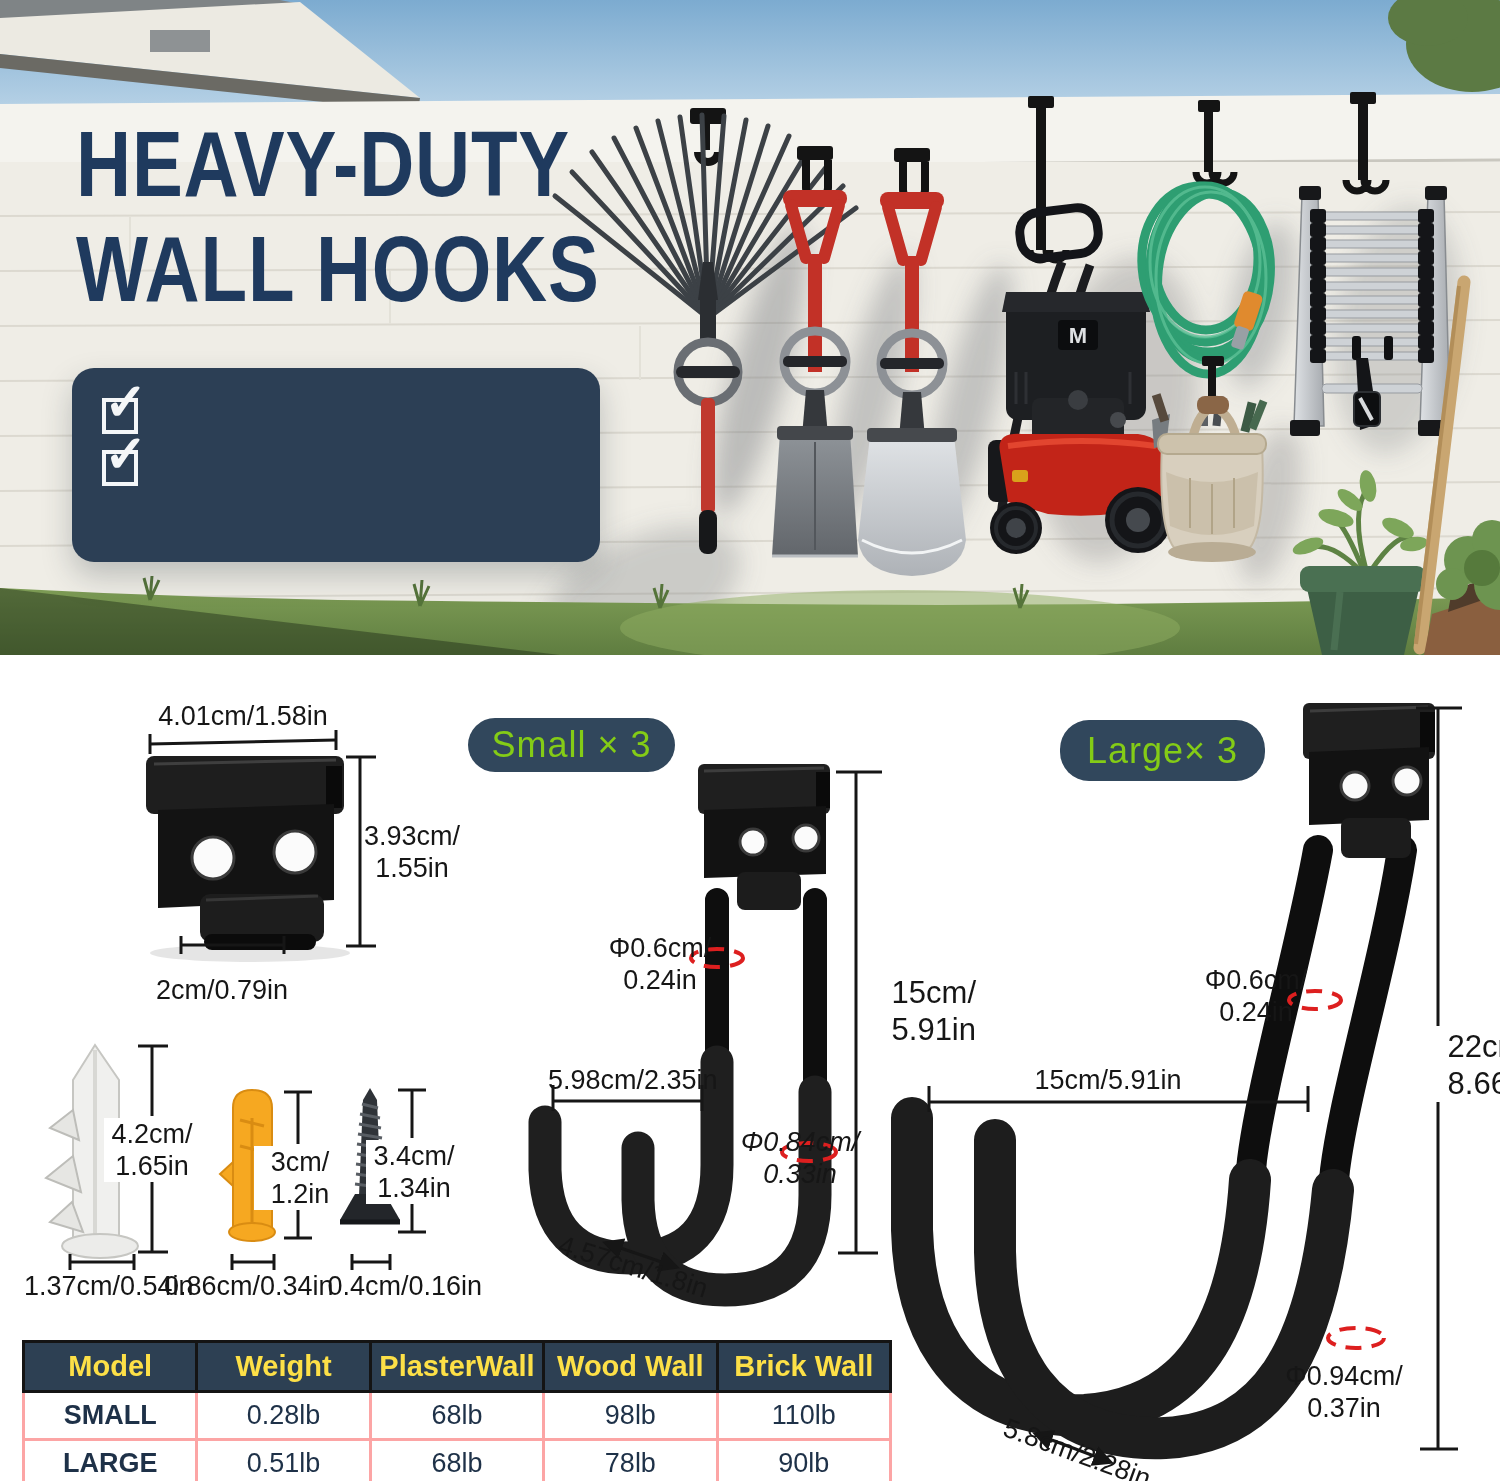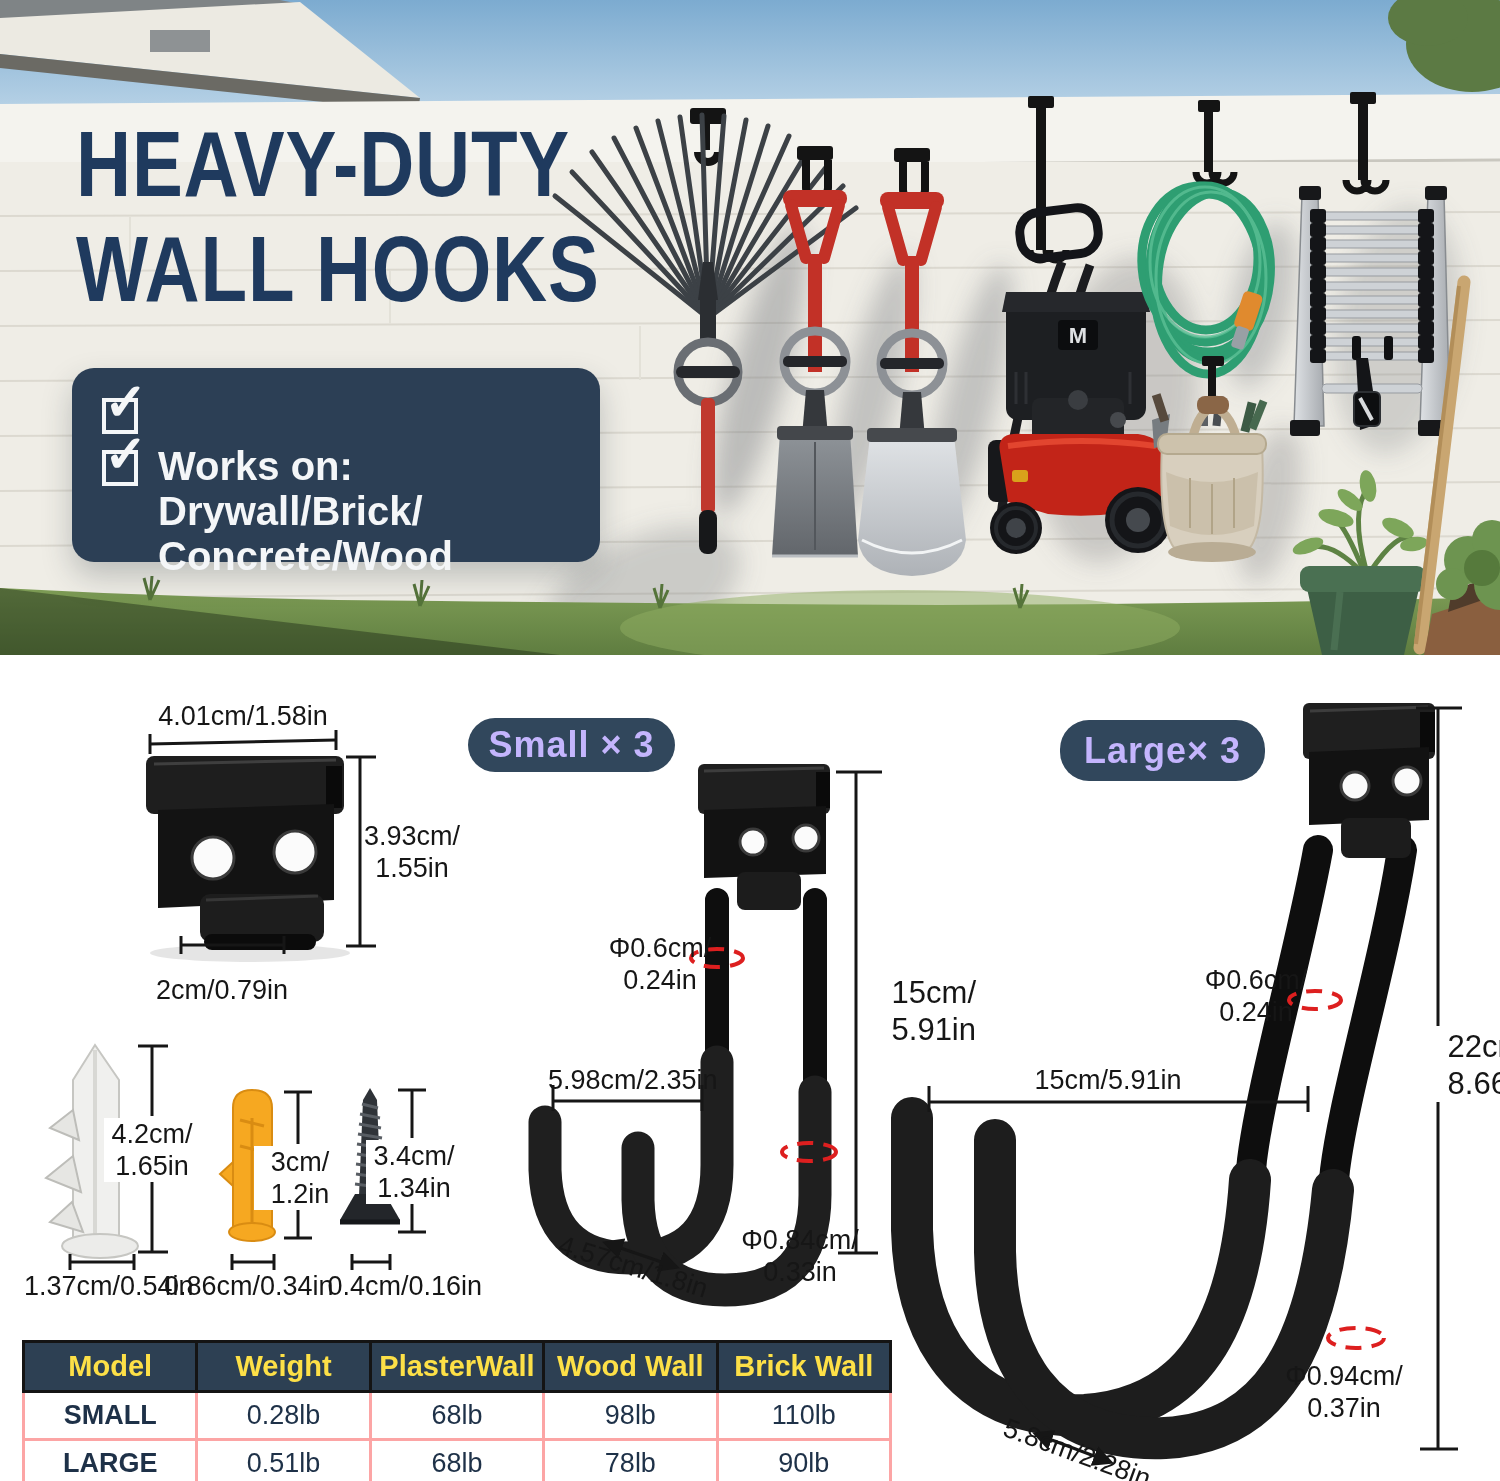--- a/index.html
+++ b/index.html
@@ -16,23 +16,23 @@
       background:#2c3f55;border-radius:22px;padding:24px 26px 18px 26px;
       box-shadow:0 14px 30px rgba(40,50,60,.25);}
   .feature-row{display:flex;align-items:flex-start;margin-bottom:10px;}
   .cb{flex:0 0 auto;width:28px;height:28px;border:4px solid #f4f6f8;margin:6px 20px 0 4px;
       position:relative;}
   .cb .tick{position:absolute;left:-2px;top:-26px;color:#f4f6f8;font-size:52px;font-weight:700;
       line-height:52px;}
   .feature-text{color:#f4f6f8;font-size:40px;font-weight:700;line-height:45px;white-space:pre-line;}
   
   #diagrams svg{position:absolute;left:0;top:0;}
-  .pill{position:absolute;background:#31475c;border-radius:29px;color:#c4b5fd;
+  .pill{position:absolute;background:#31475c;border-radius:29px;color:#84cc16;
       display:flex;align-items:center;justify-content:center;
-      font-size:36px;font-weight:700;letter-spacing:1px;}
+      font-size:36px;font-weight:400;letter-spacing:1px;}
   .dim{position:absolute;color:#161616;font-size:27px;line-height:32px;
       text-align:center;white-space:pre-line;}
   .dim.big{font-size:31px;line-height:37px;text-align:right;}
   .dim.bgw{background:#fff;padding:0 4px;}
   .rot17{transform:rotate(17deg);}
   .rot20{transform:rotate(20deg);}
   
   .load-table{position:absolute;left:22px;top:1340px;width:870px;border-collapse:collapse;
       table-layout:fixed;background:#fff;}
   .load-table th{background:#2d4053;color:#fde047;font-size:29px;font-weight:700;
@@ -361,22 +361,20 @@
 <div class="abs feature-box">
   <div class="feature-row">
     <span class="cb">
           <span class="tick">✓</span>
         </span>
   </div>
   <div class="feature-row">
     <span class="cb">
           <span class="tick">✓</span>
         </span>
-    <span class="feature-text">Works on: Drywall/Brick/
-Concrete/Wood</span>
   </div>
 </div>
 </div>
 
 <div id="diagrams" class="abs" style="left:0;top:655px;width:1500px;height:826px;">
 <svg width="1500" height="826" viewBox="0 655 1500 826">
   <defs>
     <marker id="arr" viewBox="0 0 10 10" refX="8" refY="5" markerWidth="7" markerHeight="7" orient="auto-start-reverse">
       <path d="M0,0 L10,5 L0,10 Z" fill="#161616"></path>
     </marker>
@@ -538,21 +536,21 @@
 <div class="dim" style="left:143px;top:700px;width:200px;">4.01cm/1.58in</div>
 <div class="dim" style="left:362px;top:820px;width:100px;">3.93cm/
 1.55in</div>
 <div class="dim" style="left:142px;top:958px;width:160px;margin-top:16px;">2cm/0.79in</div>
 
 <div class="dim" style="left:600px;top:932px;width:120px;">Φ0.6cm/
 0.24in</div>
 <div class="dim big" style="left:866px;top:974px;width:110px;">15cm/
 5.91in</div>
 <div class="dim" style="left:548px;top:1064px;width:160px;">5.98cm/2.35in</div>
-<div class="dim" style="left:738px;top:1224px;width:124px;">Φ0.84cm/
+<div class="dim" style="left:738px;top:1126px;width:124px;font-style:italic;">Φ0.84cm/
 0.33in</div>
 <div class="dim rot17" style="left:556px;top:1250px;width:150px;">4.57cm/1.8in</div>
 
 <div class="dim" style="left:1196px;top:964px;width:120px;">Φ0.6cm/
 0.24in</div>
 <div class="dim big" style="left:1422px;top:1028px;width:110px;background:#fff;">22cm/
 8.66in</div>
 <div class="dim" style="left:1028px;top:1064px;width:160px;">15cm/5.91in</div>
 <div class="dim" style="left:1282px;top:1360px;width:124px;">Φ0.94cm/
 0.37in</div>

